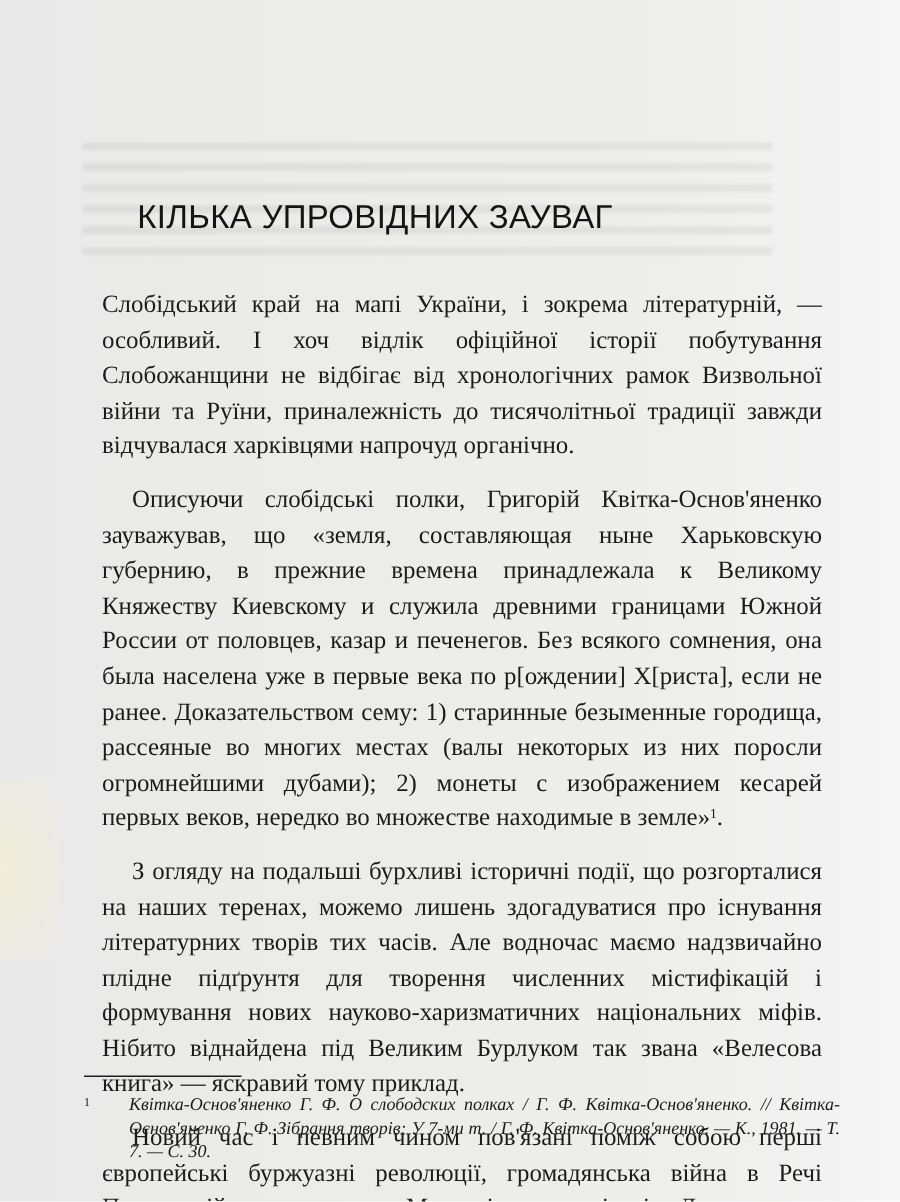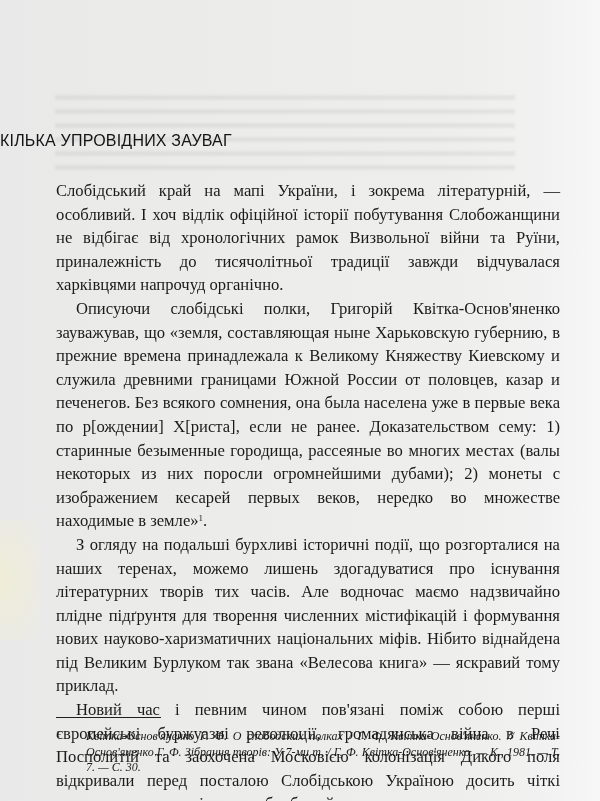--- a/index.html
+++ b/index.html
@@ -35,38 +35,39 @@
       position: absolute;
       left: 0; top: 520px;
       width: 40px; height: 120px;
       background: radial-gradient(ellipse at left center, rgba(245,240,200,0.55), rgba(245,240,200,0));
     }
     .title {
       position: absolute;
       left: 0;
       width: 500px;
       top: 132px;
+      text-align: center;
       font-family: "Liberation Sans", "DejaVu Sans", sans-serif;
-      font-size: 16px;
+      font-size: 22px;
       letter-spacing: 0.2px;
       color: #141414;
       margin: 0;
       font-weight: normal;
     }
     .body-text {
       position: absolute;
       left: 56px;
       top: 179px;
       width: 504px;
       font-size: 16.6px;
       line-height: 23.6px;
       text-align: justify;
     }
     .body-text p {
-      margin: 0;
+      margin: 12px;
       text-indent: 20px;
     }
     .body-text p.first {
       text-indent: 0;
     }
     sup.fnref {
       font-size: 9px;
       vertical-align: top;
       position: relative;
       top: -2px;

